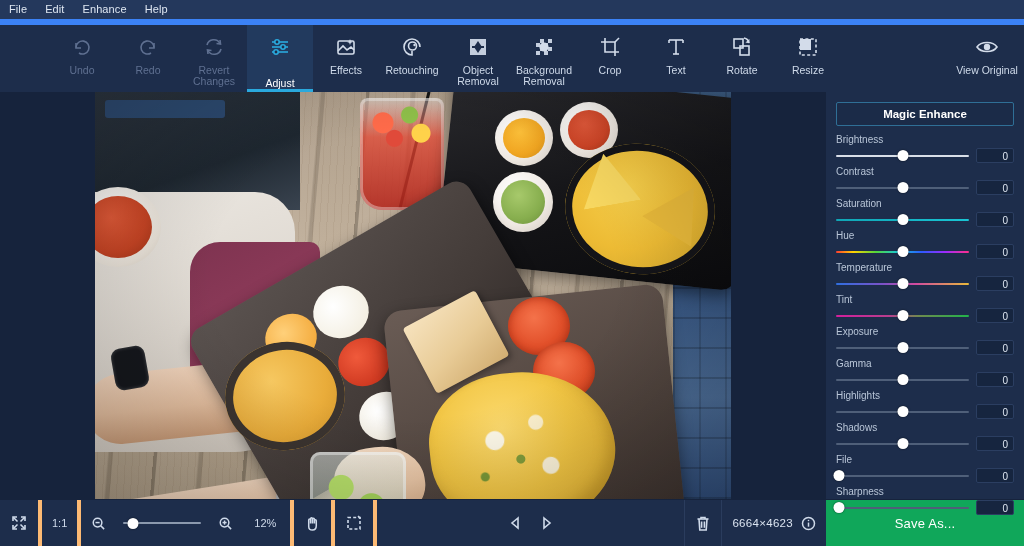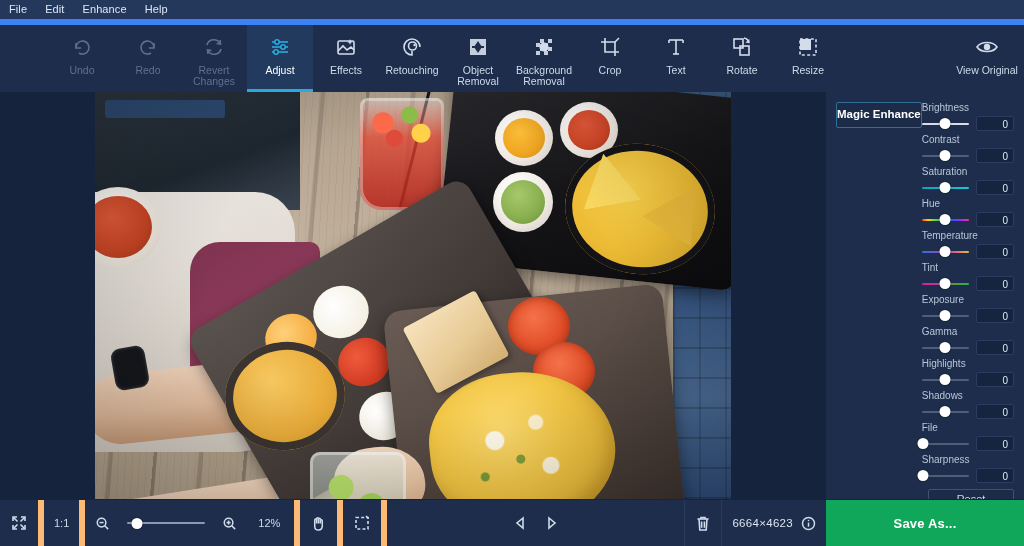--- a/index.html
+++ b/index.html
@@ -74,20 +74,21 @@
   }
   .tool .lbl { line-height: 11px; }
   .tool.disabled { color: #5f7091; }
   .tool.disabled svg { stroke: #5f7091; }
   .tool.active {
     background: #223companies;
   }
   .tool.active {
     background: #223a5e;
     color: #ffffff;
+    gap: 13px;
   }
   .tool.active::after {
     content: "";
     position: absolute;
     left: 0; right: 0; bottom: 0;
     height: 3px;
     background: #2aa9dd;
   }
   .tool.active svg { stroke: #2aa9dd; }
   .tool-group-left { display: flex; padding-left: 4px; }
@@ -364,21 +365,21 @@
   }
 
   
   .rpanel {
     width: 198px;
     flex: 0 0 198px;
     background: #1d2d4b;
     box-sizing: border-box;
     padding: 10px 10px 0 10px;
     display: flex;
-    flex-direction: row;
+    flex-direction: column;
   }
   .magic {
     height: 24px;
     line-height: 22px;
     text-align: center;
     color: #ffffff;
     font-size: 11.5px;
     font-weight: bold;
     border: 1px solid #2f6f96;
     background: #1b2b48;
@@ -471,21 +472,21 @@
   .sb-cell {
     height: 46px;
     display: flex;
     align-items: center;
     justify-content: center;
     padding: 0 10px;
     color: #cfdaea;
     font-size: 11px;
     box-sizing: border-box;
   }
-  .sb-sep { border-right: 6px solid #fdba74; }
+  .sb-sep { border-right: 4px solid #fdba74; }
   .sb-left { border-left: 1px solid #2a3c5d; }
   .zoomtrack {
     position: relative;
     width: 78px; height: 14px;
     display: flex; align-items: center;
     cursor: pointer;
   }
   .zoomtrack .zbar { width:100%; height:2px; background:#8b99ae; border-radius:1px; }
   .zoomtrack .zknob {
     position:absolute; left:13%; width:11px;height:11px;border-radius:50%;
@@ -493,21 +494,21 @@
     box-shadow:0 0 2px rgba(0,0,0,.6);
   }
   .sb-spacer { flex: 1 1 auto; }
   .saveas {
     width: 198px;
     flex: 0 0 198px;
     height: 46px;
     background: #10a75a;
     color: #ffffff;
     font-size: 13px;
-    font-weight: bold;
+    font-weight: normal;
     display: flex;
     align-items: center;
     justify-content: center;
     cursor: default;
     letter-spacing: .2px;
   }
   .sb-icon { cursor: pointer; display:flex; align-items:center; justify-content:center; }
   .sb-icon svg { stroke:#cfdaea; fill:none; stroke-width:1.6; }
   .dims { font-size:11.5px; color:#dbe4f0; letter-spacing:.3px; }
   .navbtn { cursor:pointer; padding:0 9px; }

